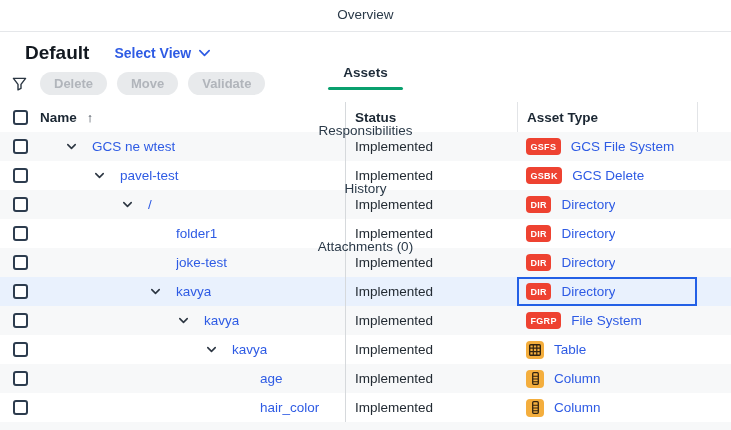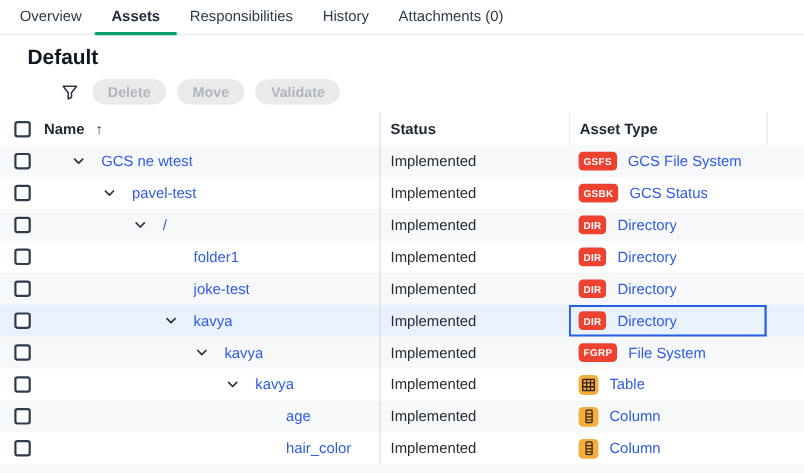--- a/index.html
+++ b/index.html
@@ -7,20 +7,21 @@
   body {
     width:731px; height:430px; overflow:hidden;
     background:#fff; font-family:"Liberation Sans", sans-serif;
     color:#1c2733; position:relative;
   }
   
   .tabbar {
     display:flex; align-items:center; gap:27px;
     height:32px; padding:0 18px;
     border-bottom:1px solid #e5e7ea;
+    flex-direction:column;
   }
   .tab {
     position:relative; font-size:13.5px; color:#2b3a49;
     cursor:pointer; white-space:nowrap; padding:7px 0 9px;
   }
   .tab.active { font-weight:bold; color:#1d2b39; }
   .tab.active::after {
     content:""; position:absolute; left:-15px; right:-15px; bottom:-1px;
     height:3px; border-radius:2px; background:var(--green);
   }
@@ -28,21 +29,21 @@
   .view-head {
     display:flex; align-items:center; gap:25px;
     padding:10px 18px 0 8px;
   }
   .view-title { font-size:19px; font-weight:bold; color:#12181f;margin-left:17px; }
   .view-select {
     display:flex; align-items:center; gap:7px;
     font-size:14px; font-weight:600; color:var(--link); cursor:pointer;
   }
   
-  .toolbar { display:flex; align-items:center; gap:10px; margin-top:8px; padding:0 8px;margin-left:44px; }
+  .toolbar { display:flex; align-items:center; gap:10px; margin-top:8px; padding:0 8px; }
   .funnel-btn { display:flex; align-items:center; justify-content:center; width:22px; height:22px; cursor:pointer; }
   .pill-btn {
     height:23px; padding:0 14px; border:none; border-radius:13px;
     background:#e8eaec; color:#b1b5bb; font-size:13px; font-weight:600;
     font-family:"Liberation Sans", sans-serif; line-height:23px;
   }
   
   .table { margin-top:7px; }
   .thead, .trow { display:flex; align-items:stretch; width:731px; }
   .thead { height:30px; }
@@ -90,20 +91,28 @@
 <nav class="tabbar">
     <div class="tab">Overview</div>
     <div class="tab active">Assets</div>
     <div class="tab">Responsibilities</div>
     <div class="tab">History</div>
     <div class="tab">Attachments (0)</div>
   </nav>
 
 <div class="view-head">
   <span class="view-title">Default</span>
+  <span class="view-select">
+    <span>Select View</span>
+    <span>
+      <svg width="13" height="9" viewBox="0 0 14 9" fill="none">
+          <path d="M2 1.5l5 5 5-5" stroke="#2e5be4" stroke-width="1.8" stroke-linecap="round" stroke-linejoin="round"></path>
+        </svg>
+    </span>
+  </span>
 </div>
 
 <div class="toolbar">
   <span class="funnel-btn">
     <svg width="15" height="14" viewBox="0 0 16 15" fill="none">
         <path d="M1.5 1.5h13L9.6 7.9v4.3l-3.2 1.6V7.9L1.5 1.5z" stroke="#2b3642" stroke-width="1.5" stroke-linejoin="round"></path>
       </svg>
   </span>
   <span style="display:flex;gap:10px;">
       <button class="pill-btn" disabled="">Delete</button>
@@ -161,21 +170,21 @@
               <path d="M3 5l4 4 4-4" stroke="#2c3642" stroke-width="1.7" stroke-linecap="round" stroke-linejoin="round"></path>
             </svg>
           </span>
           <a class="nlink">pavel-test</a>
         </div>
         <div class="cell c-status">
           <span class="status-txt">Implemented</span>
         </div>
         <div class="cell c-type">
           <span class="badge-text">GSBK</span>
-          <a class="tlink">GCS Status</a>
+          <a class="tlink">GCS Delete</a>
         </div>
         <div class="cell c-extra"></div>
       </div>
       <div class="trow stripe">
         <div class="cell c-check">
           <span class="checkbox"></span>
         </div>
         <div class="cell c-name" style="padding-left: 81px;">
           <span class="chev">
             <svg width="13" height="13" viewBox="0 0 14 14" fill="none">

